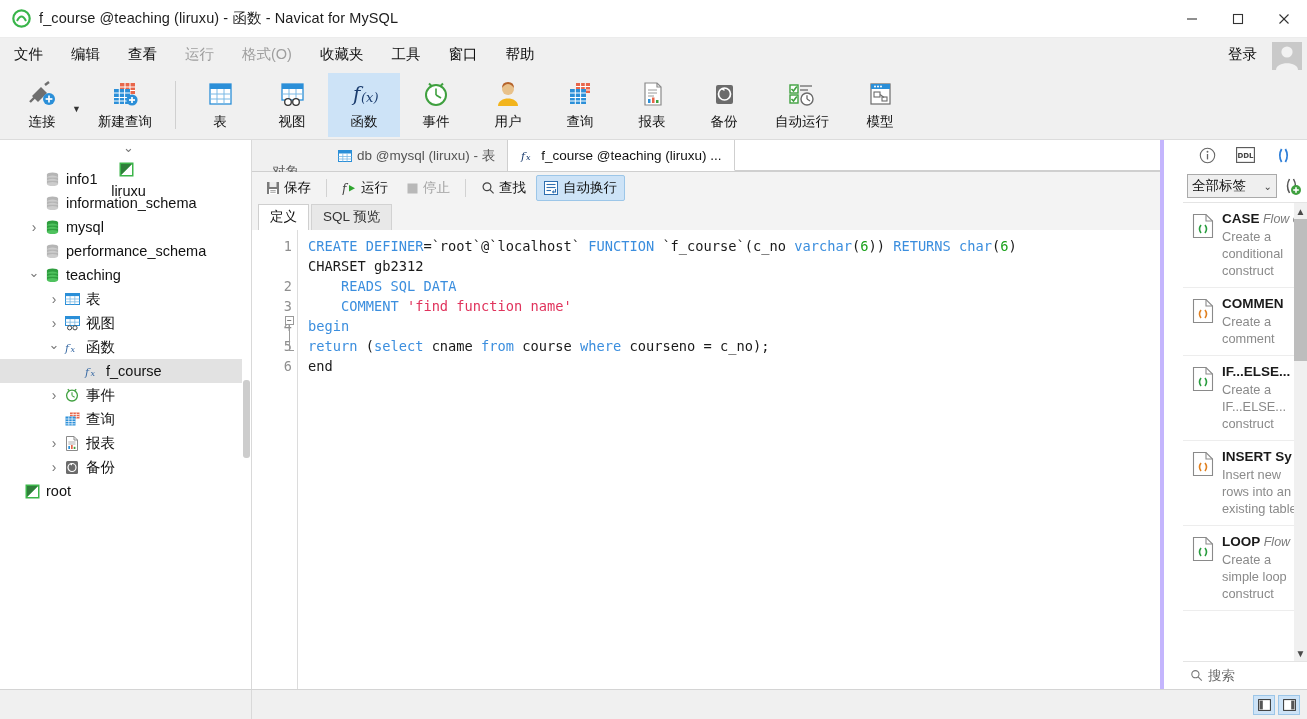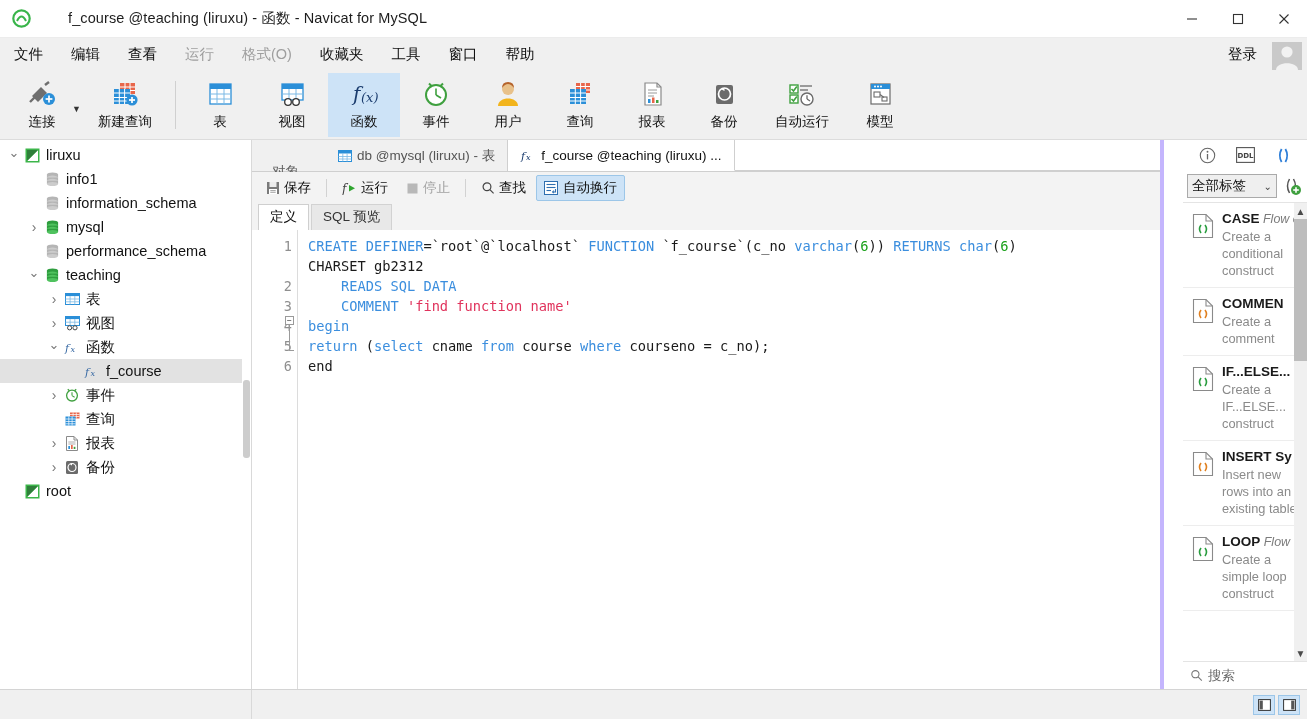--- a/index.html
+++ b/index.html
@@ -6,21 +6,21 @@
   html, body {
     width: 1307px; height: 719px;
     font-family: "Liberation Sans", "DejaVu Sans", sans-serif;
     background: #ffffff; overflow: hidden;
   }
   #app { width: 1307px; height: 719px; position: relative; display: flex; flex-direction: column; }
 
   
   .titlebar {
     height: 38px; background: #ffffff; display: flex; align-items: center;
-    border-bottom: 1px solid #ececec; flex: 0 0 38px; gap: 29px;
+    border-bottom: 1px solid #ececec; flex: 0 0 38px;
   }
   .titlebar .appicon { margin-left: 12px; margin-right: 8px; display:flex; align-items:center; }
   .title-text { font-size: 14.5px; color: #1d1d1d; letter-spacing: .1px; white-space: nowrap; }
   .winbtns { margin-left: auto; display: flex; height: 38px; }
   .winbtn {
     width: 46px; height: 38px; display: flex; align-items: center; justify-content: center;
     color: #2b2b2b; font-size: 15px;
   }
 
   
@@ -424,21 +424,21 @@
         </svg>
       </span>
       <span class="tb-label">模型</span>
     </div>
   </div>
 
   <div class="body-row">
 
     <div class="sidebar">
       <div class="tree" id="tree-root">
-          <div class="node" style="padding-left: 6px;">
+          <div class="node" style="padding-left: 6px; flex-direction: column;">
             <span class="arrow open"></span>
             <span class="nicon">
               <svg width="15" height="15" viewBox="0 0 15 15">
                 <rect x="0.5" y="0.5" width="14" height="14" fill="#3cb54a"></rect>
                 <path d="M2 13 L13 2 L13 13 Z" fill="#ffffff"></path>
                 <path d="M2 13 L13 2 L2 2 Z" fill="#2f7f3a"></path>
               </svg>
             </span>
             <span class="nlabel">liruxu</span>
           </div>

